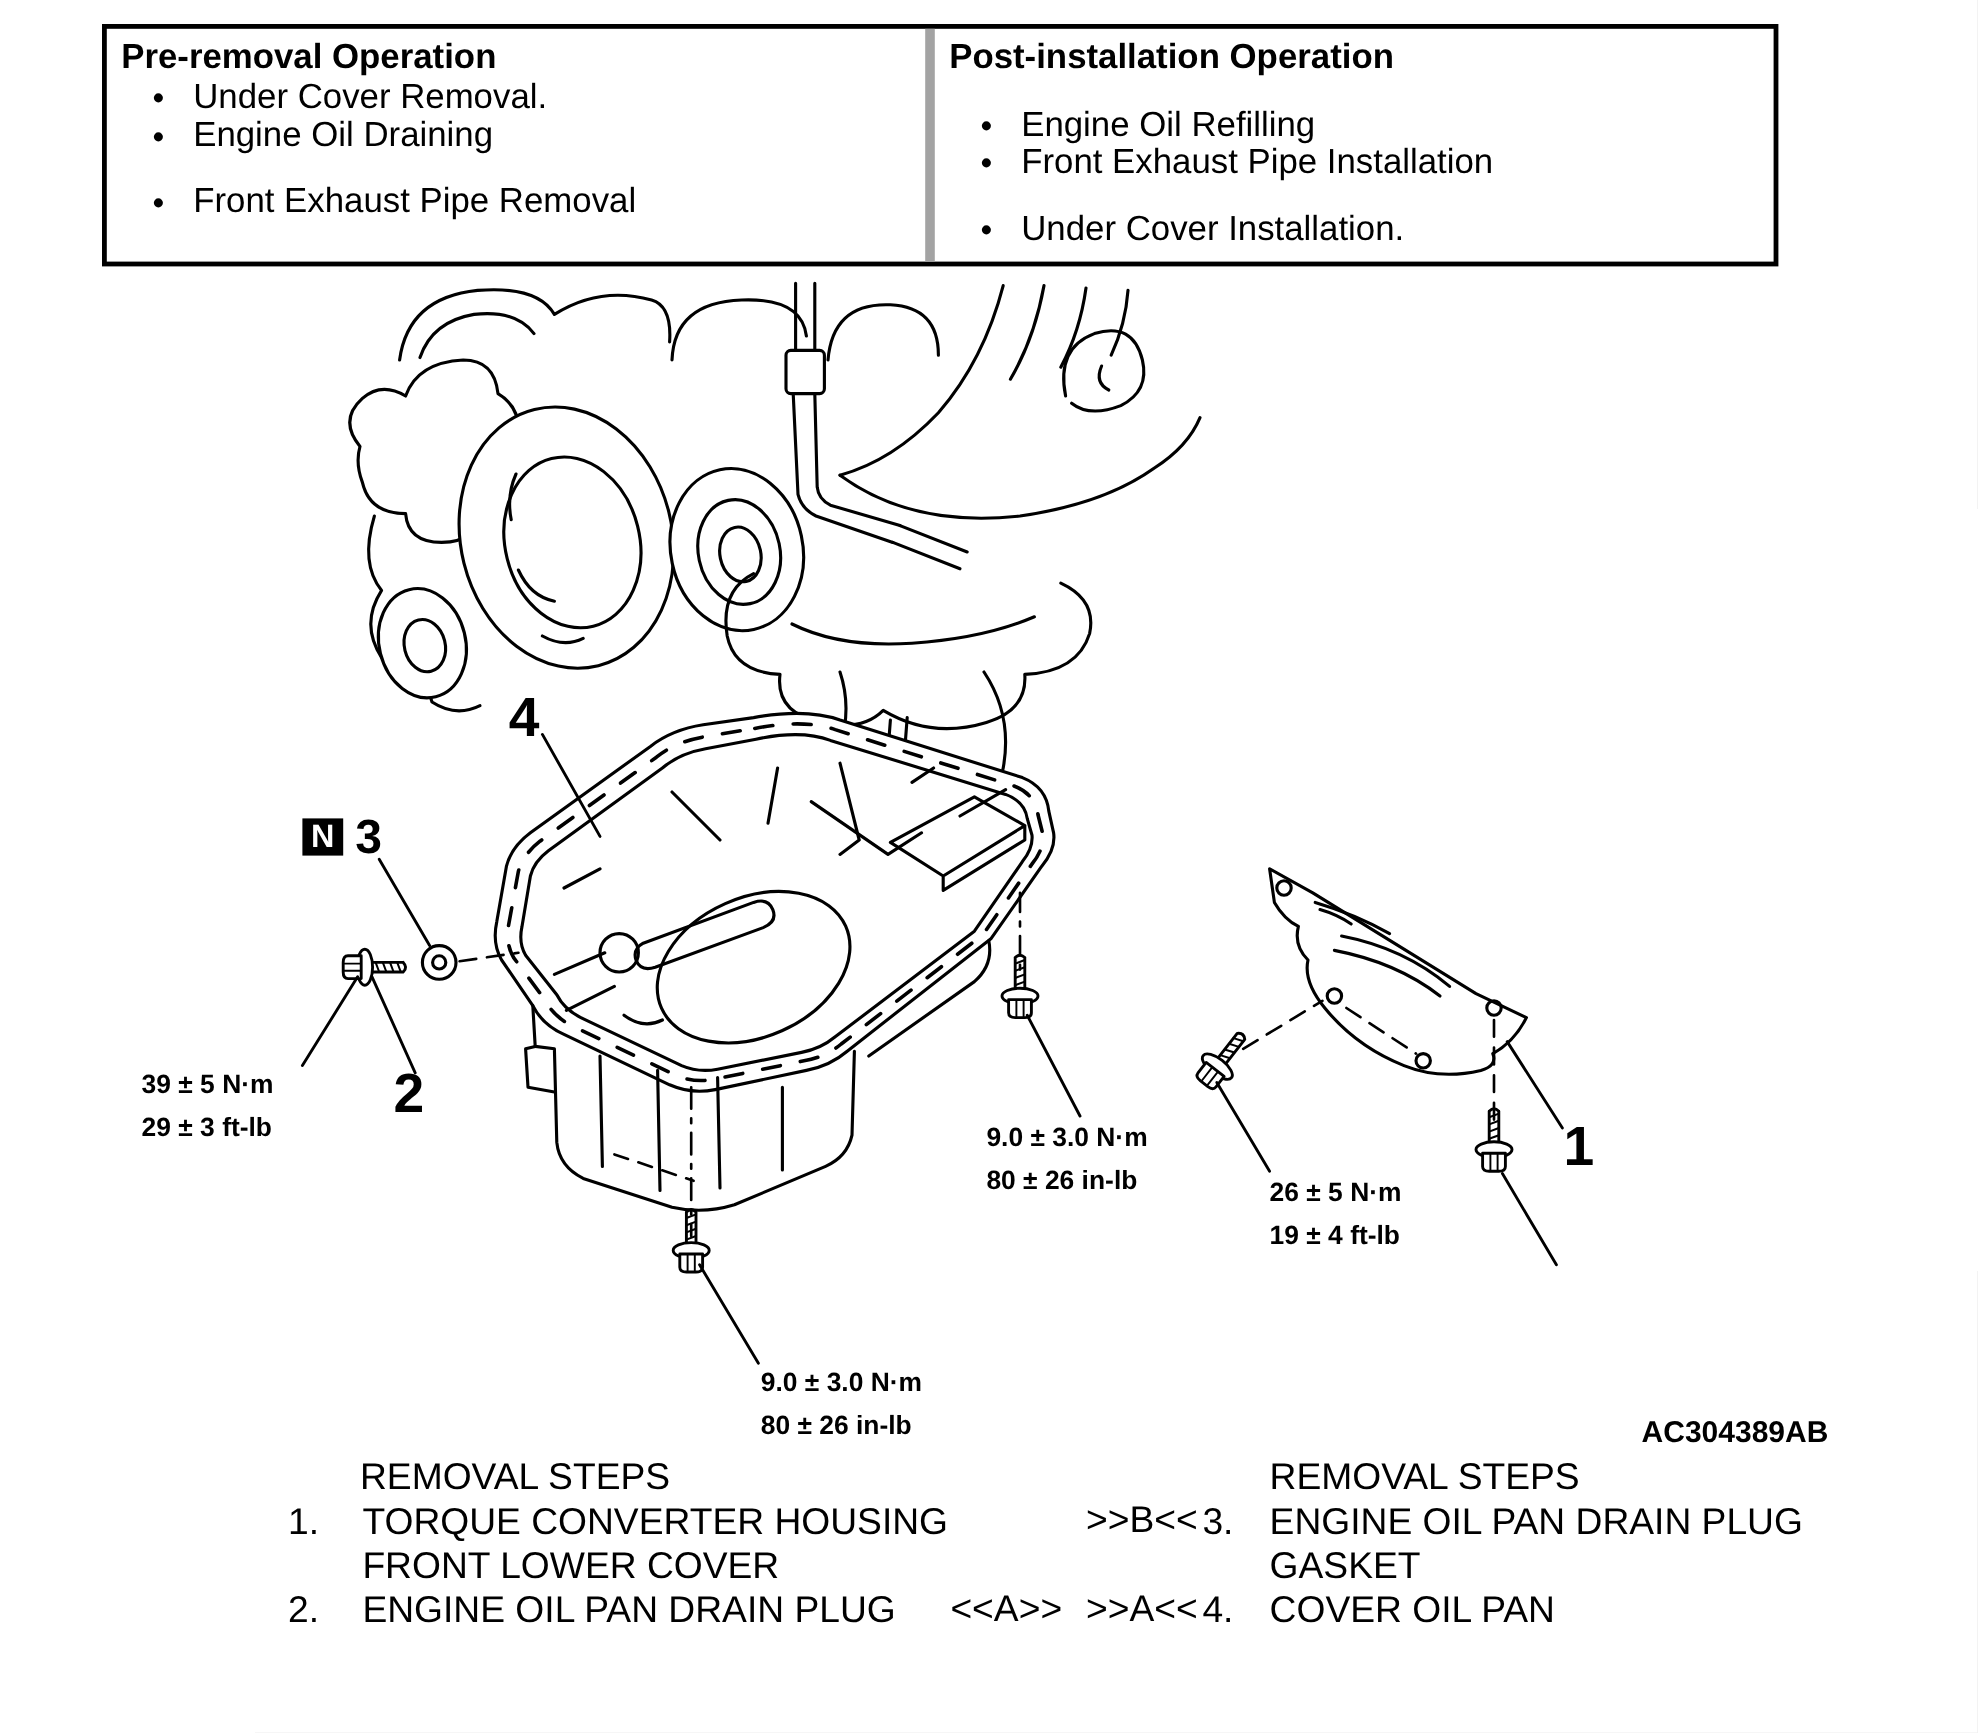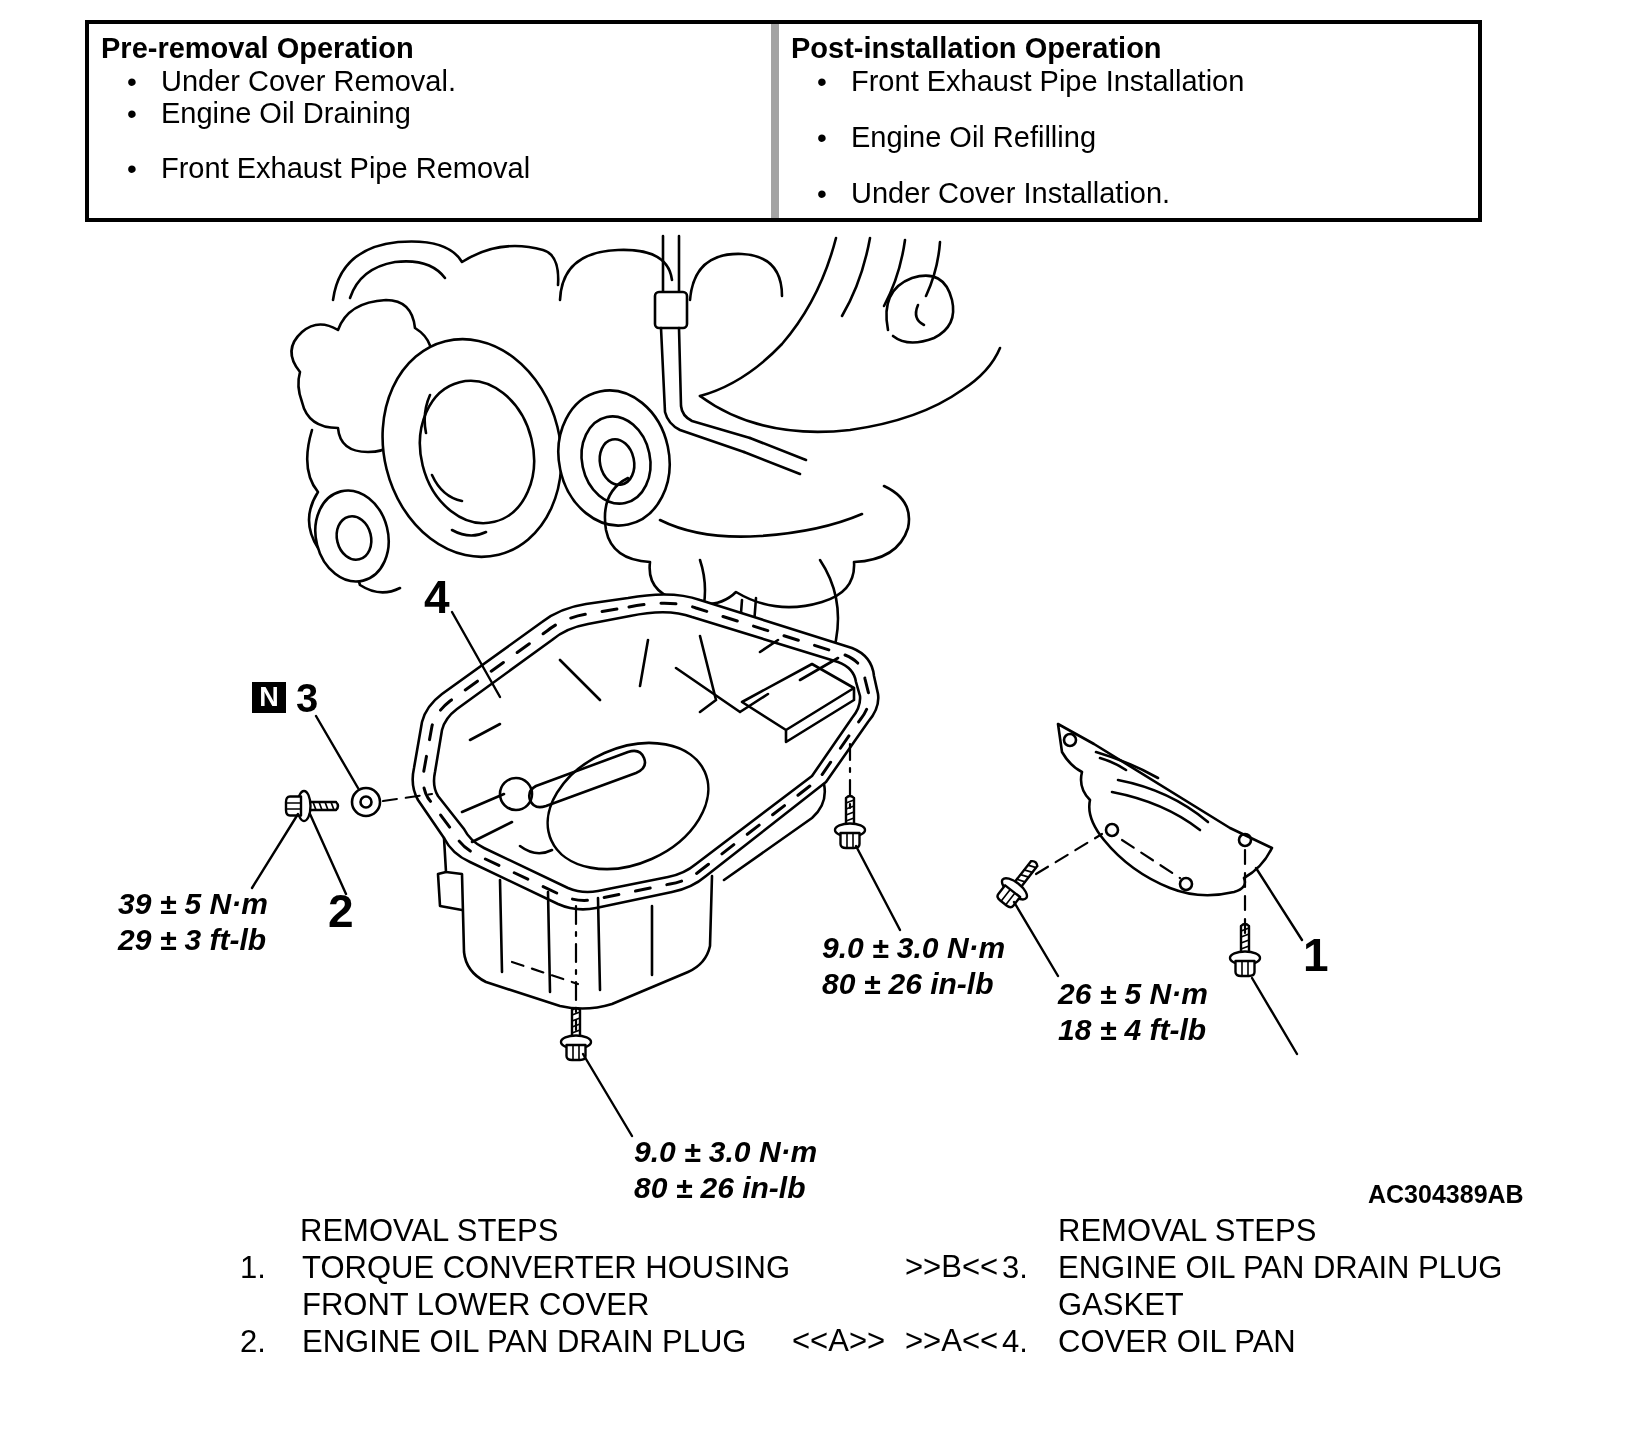--- a/index.html
+++ b/index.html
@@ -16,21 +16,21 @@
   .op-list{list-style:none;margin:0;padding:0;}
   .op-li{position:relative;padding-left:60px;font-size:29px;line-height:31px;}
   .op-li::before{content:"•";position:absolute;left:26px;top:0;font-size:28px;}
   .pre .li2{margin-top:1px;}
   .pre .li3{margin-top:24px;}
   .post .li2{margin-top:25px;}
   .post .li3{margin-top:25px;}
 
   
   .abs{position:absolute;white-space:nowrap;}
-  .torque{font-weight:bold;font-size:30px;line-height:36px;font-style:italic;}
+  .torque{font-weight:bold;font-size:22px;line-height:36px;}
   .bignum{font-weight:bold;font-size:46px;line-height:46px;}
   .nbox{position:absolute;width:34px;height:31px;background:#000;color:#fff;
         font-weight:bold;font-size:27px;line-height:31px;text-align:center;}
   .figcode{font-weight:bold;font-size:25px;}
 
   .steps{font-size:31px;line-height:37px;}
   .steps.bold{font-weight:normal;}
 
   svg.art{position:absolute;left:0;top:0;}
 </style>
@@ -44,22 +44,22 @@
       <div class="op-title">Pre-removal Operation</div>
       <ul class="op-list">
         <li class="op-li li1"><span>Under Cover Removal.</span></li>
         <li class="op-li li2"><span>Engine Oil Draining</span></li>
         <li class="op-li li3"><span>Front Exhaust Pipe Removal</span></li>
       </ul>
     </div>
     <div class="op-cell post">
       <div class="op-title">Post-installation Operation</div>
       <ul class="op-list">
+        <li class="op-li li2"><span>Engine Oil Refilling</span></li>
         <li class="op-li li1"><span>Front Exhaust Pipe Installation</span></li>
-        <li class="op-li li2"><span>Engine Oil Refilling</span></li>
         <li class="op-li li3"><span>Under Cover Installation.</span></li>
       </ul>
     </div>
   </div>
 
   <svg class="art" width="1648" height="1444" viewBox="0 0 1648 1444" stroke="#000" fill="none" stroke-width="2.6" stroke-linecap="round" stroke-linejoin="round">
     <defs>
       <g id="bolt-shape" stroke="#000" stroke-width="2.4" fill="#fff">
         <path d="M-4,-8 L-4,-36 M4,-8 L4,-36 M-4,-36 Q0,-40 4,-36" fill="none"></path>
         <path d="M-4,-13 L4,-16 M-4,-19 L4,-22 M-4,-25 L4,-28 M-4,-31 L4,-34" fill="none" stroke-width="1.7"></path>
@@ -173,21 +173,21 @@
   <div class="abs torque" style="left:822px;top:930px;">
     <div>9.0 ± 3.0 N·m</div>
     <div>80 ± 26 in-lb</div>
   </div>
   <div class="abs torque" style="left:634px;top:1134px;">
     <div>9.0 ± 3.0 N·m</div>
     <div>80 ± 26 in-lb</div>
   </div>
   <div class="abs torque" style="left:1058px;top:976px;">
     <div>26 ± 5 N·m</div>
-    <div>18 ± 4 ft-lb</div>
+    <div>19 ± 4 ft-lb</div>
   </div>
 
   <div class="abs figcode" style="left:1368px;top:1180px;">AC304389AB</div>
 
   <div class="abs steps bold" style="left:300px;top:1212px;">REMOVAL STEPS</div>
   <div class="abs steps" style="left:240px;top:1249px;">1.</div>
   <div class="abs steps" style="left:302px;top:1249px;">TORQUE CONVERTER HOUSING</div>
   <div class="abs steps" style="left:302px;top:1286px;">FRONT LOWER COVER</div>
   <div class="abs steps" style="left:240px;top:1323px;">2.</div>
   <div class="abs steps" style="left:302px;top:1323px;">ENGINE OIL PAN DRAIN PLUG</div>

